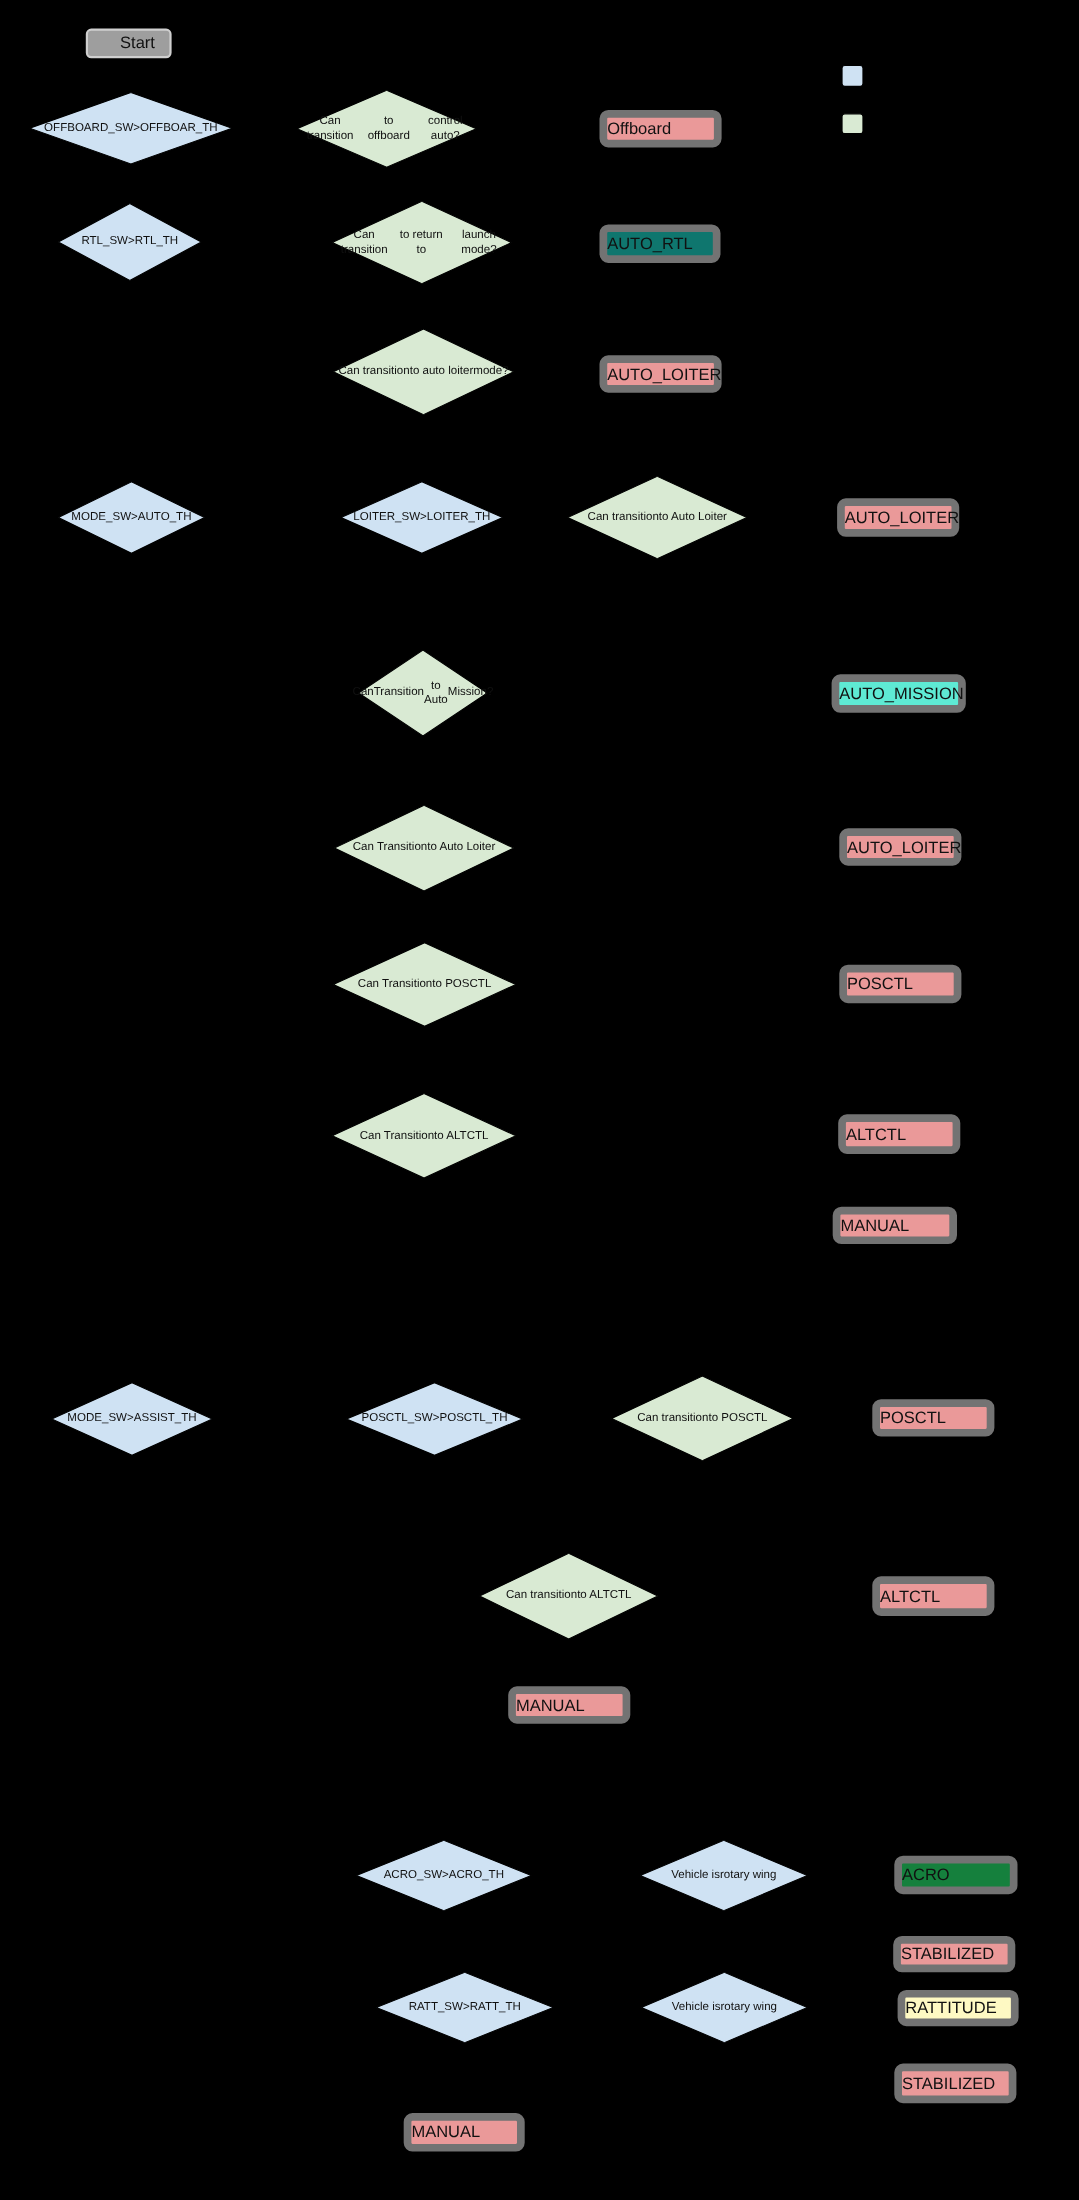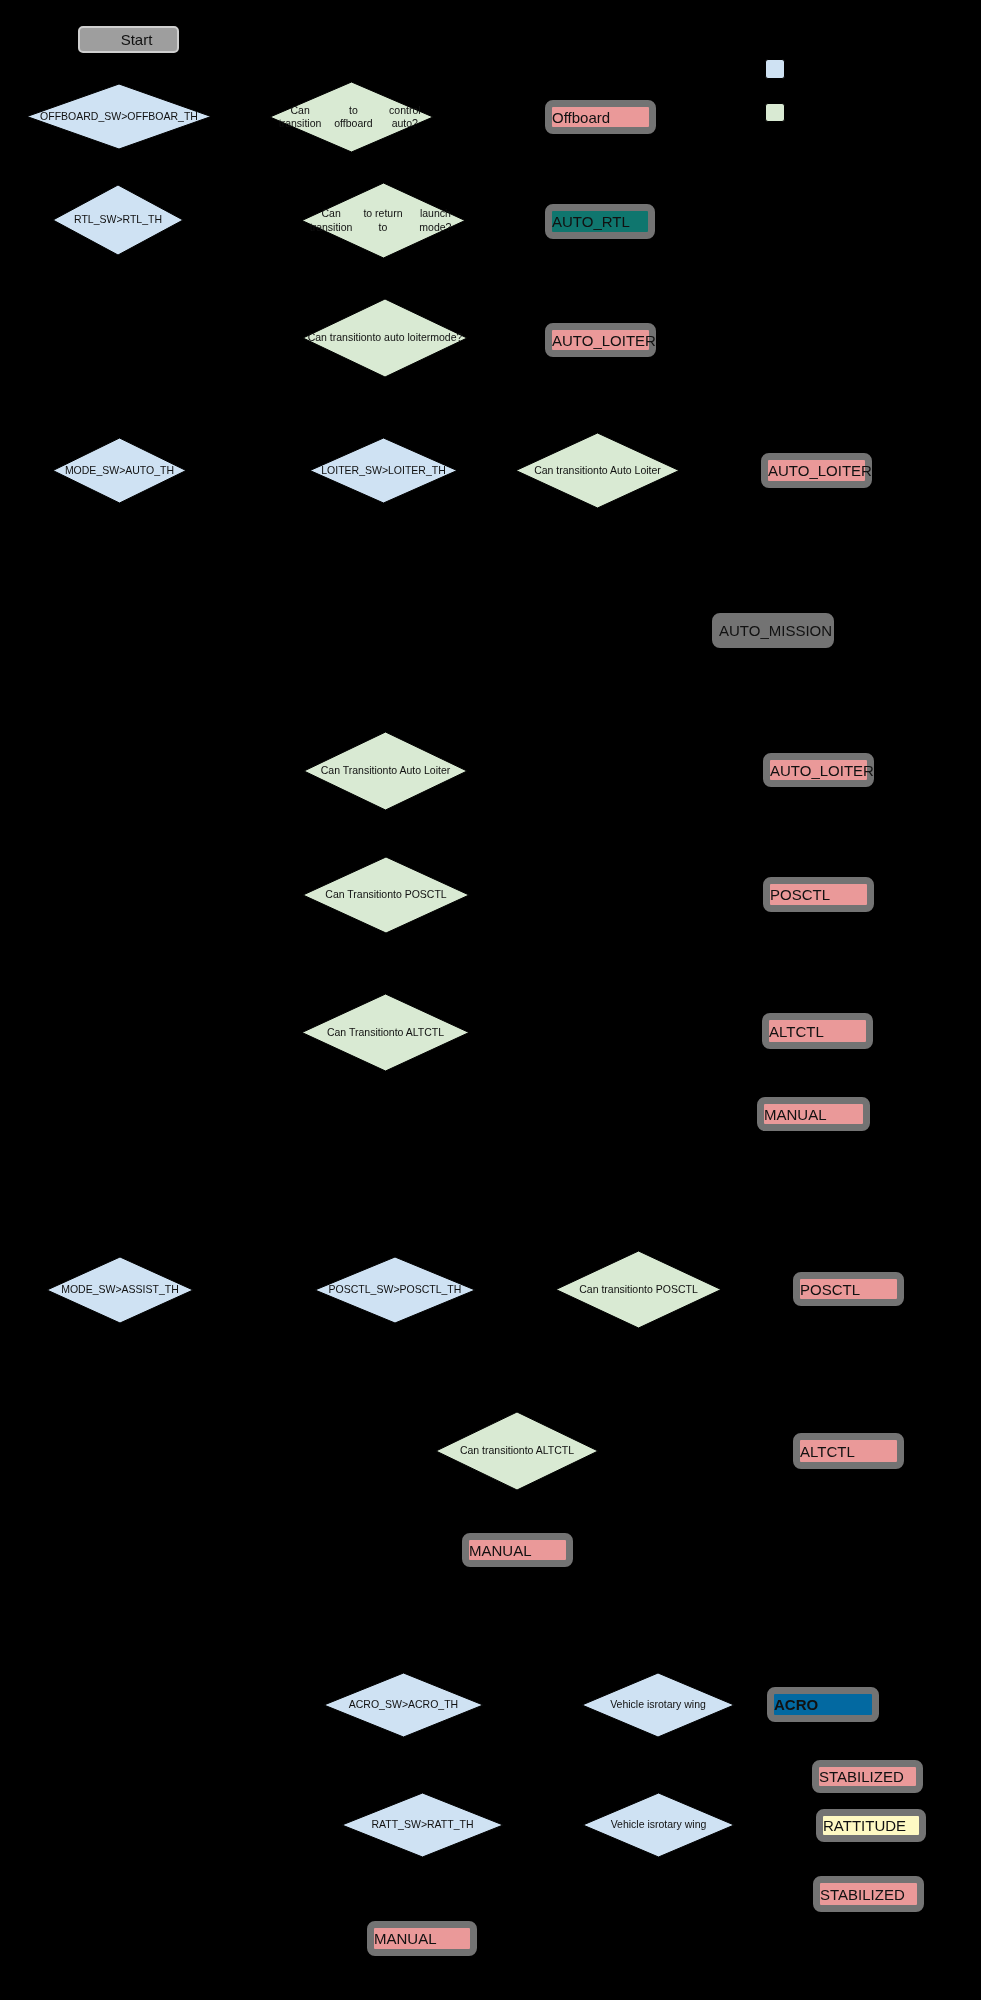--- a/index.html
+++ b/index.html
@@ -57,21 +57,21 @@
   .legend-swatch{
     position:absolute;
     border:1px solid #000;
     border-radius:3px;
   }
 </style>
 </head>
 <body>
 
 <div id="canvas" style="width: 981px; height: 2000px; background: rgb(0, 0, 0);">
-    <div class="node start-box" style="left: 78px; top: 26px; width: 101px; height: 27px; background: rgb(158, 158, 158); border-color: rgb(207, 207, 207); color: rgb(17, 17, 17); padding-left: 16px;">
+    <div class="node start-box" style="left: 78px; top: 26px; width: 78px; height: 27px; background: rgb(158, 158, 158); border-color: rgb(207, 207, 207); color: rgb(17, 17, 17); padding-left: 16px;">
       <span>Start</span>
     </div>
     <div class="node" style="left: 27px; top: 84px; width: 184px; height: 65px;">
       <svg class="diamond-svg" viewBox="0 0 184 65">
         <polygon points="92,0 184,32.5 92,65 0,32.5" fill="#cfe2f3" stroke="#000000" stroke-width="1"></polygon>
       </svg>
       <div class="diamond-label">
         <span>OFFBOARD_SW</span>
         <span>&gt;</span>
         <span>OFFBOAR_TH</span>
@@ -151,21 +151,32 @@
         <polygon points="81.5,0 163,37.5 81.5,75 0,37.5" fill="#d9ead3" stroke="#000000" stroke-width="1"></polygon>
       </svg>
       <div class="diamond-label">
         <span>Can transition</span>
         <span>to Auto Loiter</span>
       </div>
     </div>
     <div class="node mode-box" style="left: 761px; top: 453px; width: 111px; height: 35px; background: rgb(234, 153, 153); color: rgb(17, 17, 17);">
       <span>AUTO_LOITER</span>
     </div>
-    <div class="node mode-box" style="left: 712px; top: 613px; width: 122px; height: 35px; background: #737373; color: rgb(17, 17, 17);">
+    <div class="node" style="left: 326px; top: 591px; width: 117px; height: 78px;">
+      <svg class="diamond-svg" viewBox="0 0 117 78">
+        <polygon points="58.5,0 117,39 58.5,78 0,39" fill="#d9ead3" stroke="#000000" stroke-width="1"></polygon>
+      </svg>
+      <div class="diamond-label">
+        <span>Can</span>
+        <span>Transition</span>
+        <span>to Auto</span>
+        <span>Mission?</span>
+      </div>
+    </div>
+    <div class="node mode-box" style="left: 756px; top: 613px; width: 122px; height: 35px; background: #5eead4; color: rgb(17, 17, 17);">
       <span>AUTO_MISSION</span>
     </div>
     <div class="node" style="left: 304px; top: 732px; width: 163px; height: 78px;">
       <svg class="diamond-svg" viewBox="0 0 163 78">
         <polygon points="81.5,0 163,39 81.5,78 0,39" fill="#d9ead3" stroke="#000000" stroke-width="1"></polygon>
       </svg>
       <div class="diamond-label">
         <span>Can Transition</span>
         <span>to Auto Loiter</span>
       </div>
@@ -259,21 +270,21 @@
     </div>
     <div class="node" style="left: 582px; top: 1673px; width: 152px; height: 64px;">
       <svg class="diamond-svg" viewBox="0 0 152 64">
         <polygon points="76,0 152,32 76,64 0,32" fill="#cfe2f3" stroke="#000000" stroke-width="1"></polygon>
       </svg>
       <div class="diamond-label">
         <span>Vehicle is</span>
         <span>rotary wing</span>
       </div>
     </div>
-    <div class="node mode-box" style="left: 767px; top: 1687px; width: 112px; height: 35px; background: #0369a1; color: rgb(17, 17, 17); font-weight: bold;">
+    <div class="node mode-box" style="left: 813px; top: 1687px; width: 112px; height: 35px; background: #15803d; color: rgb(17, 17, 17);">
       <span>ACRO</span>
     </div>
     <div class="node mode-box" style="left: 812px; top: 1760px; width: 111px; height: 33px; background: rgb(234, 153, 153); color: rgb(17, 17, 17);">
       <span>STABILIZED</span>
     </div>
     <div class="node" style="left: 342px; top: 1793px; width: 161px; height: 64px;">
       <svg class="diamond-svg" viewBox="0 0 161 64">
         <polygon points="80.5,0 161,32 80.5,64 0,32" fill="#cfe2f3" stroke="#000000" stroke-width="1"></polygon>
       </svg>
       <div class="diamond-label">

